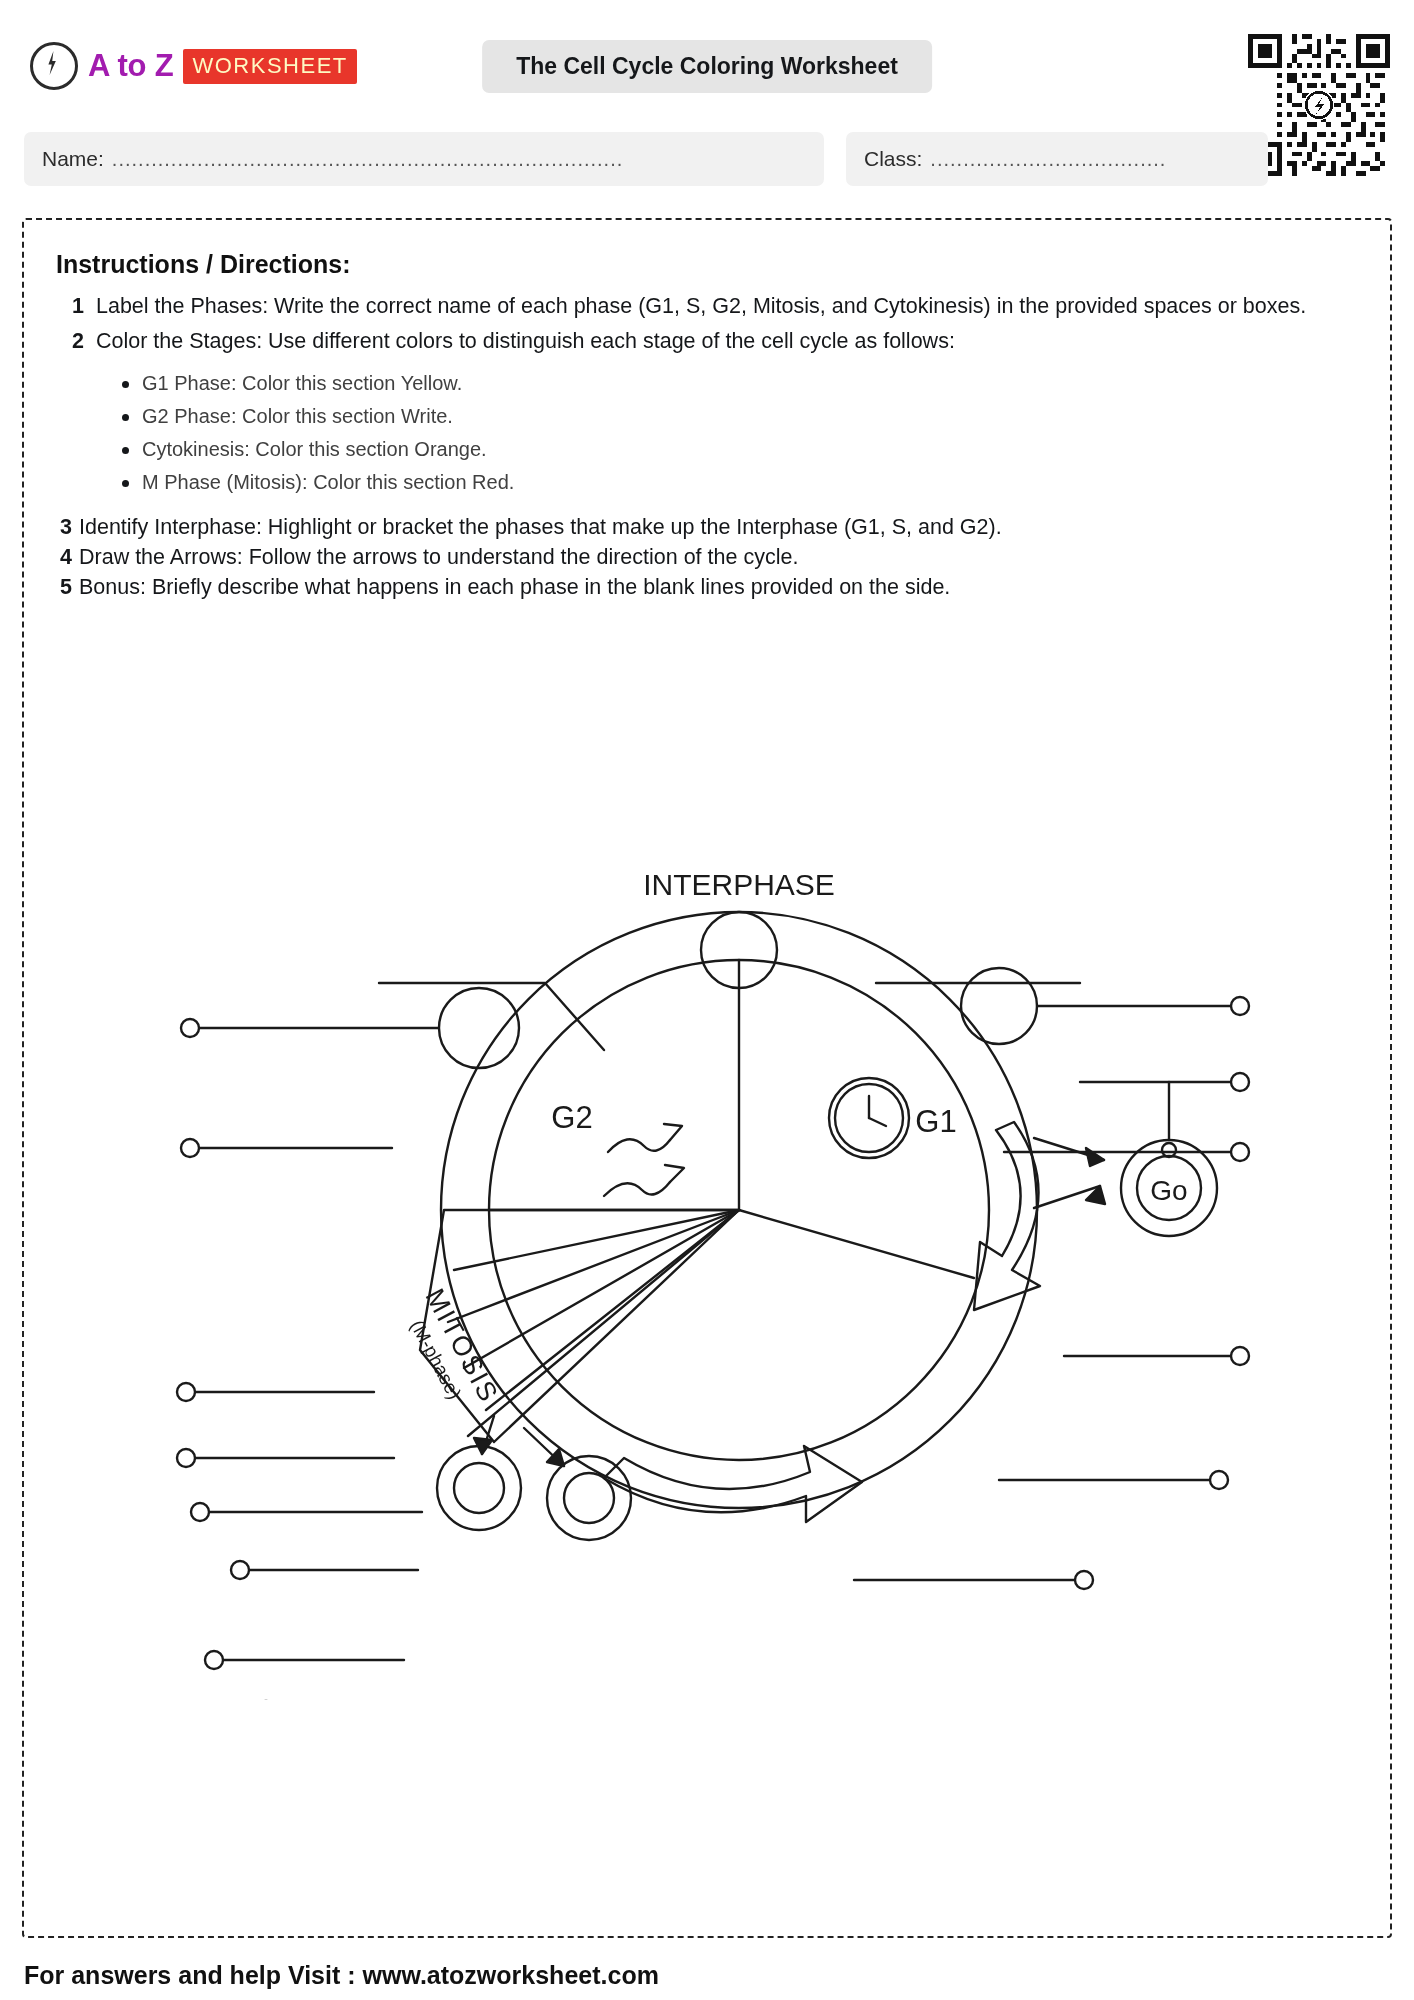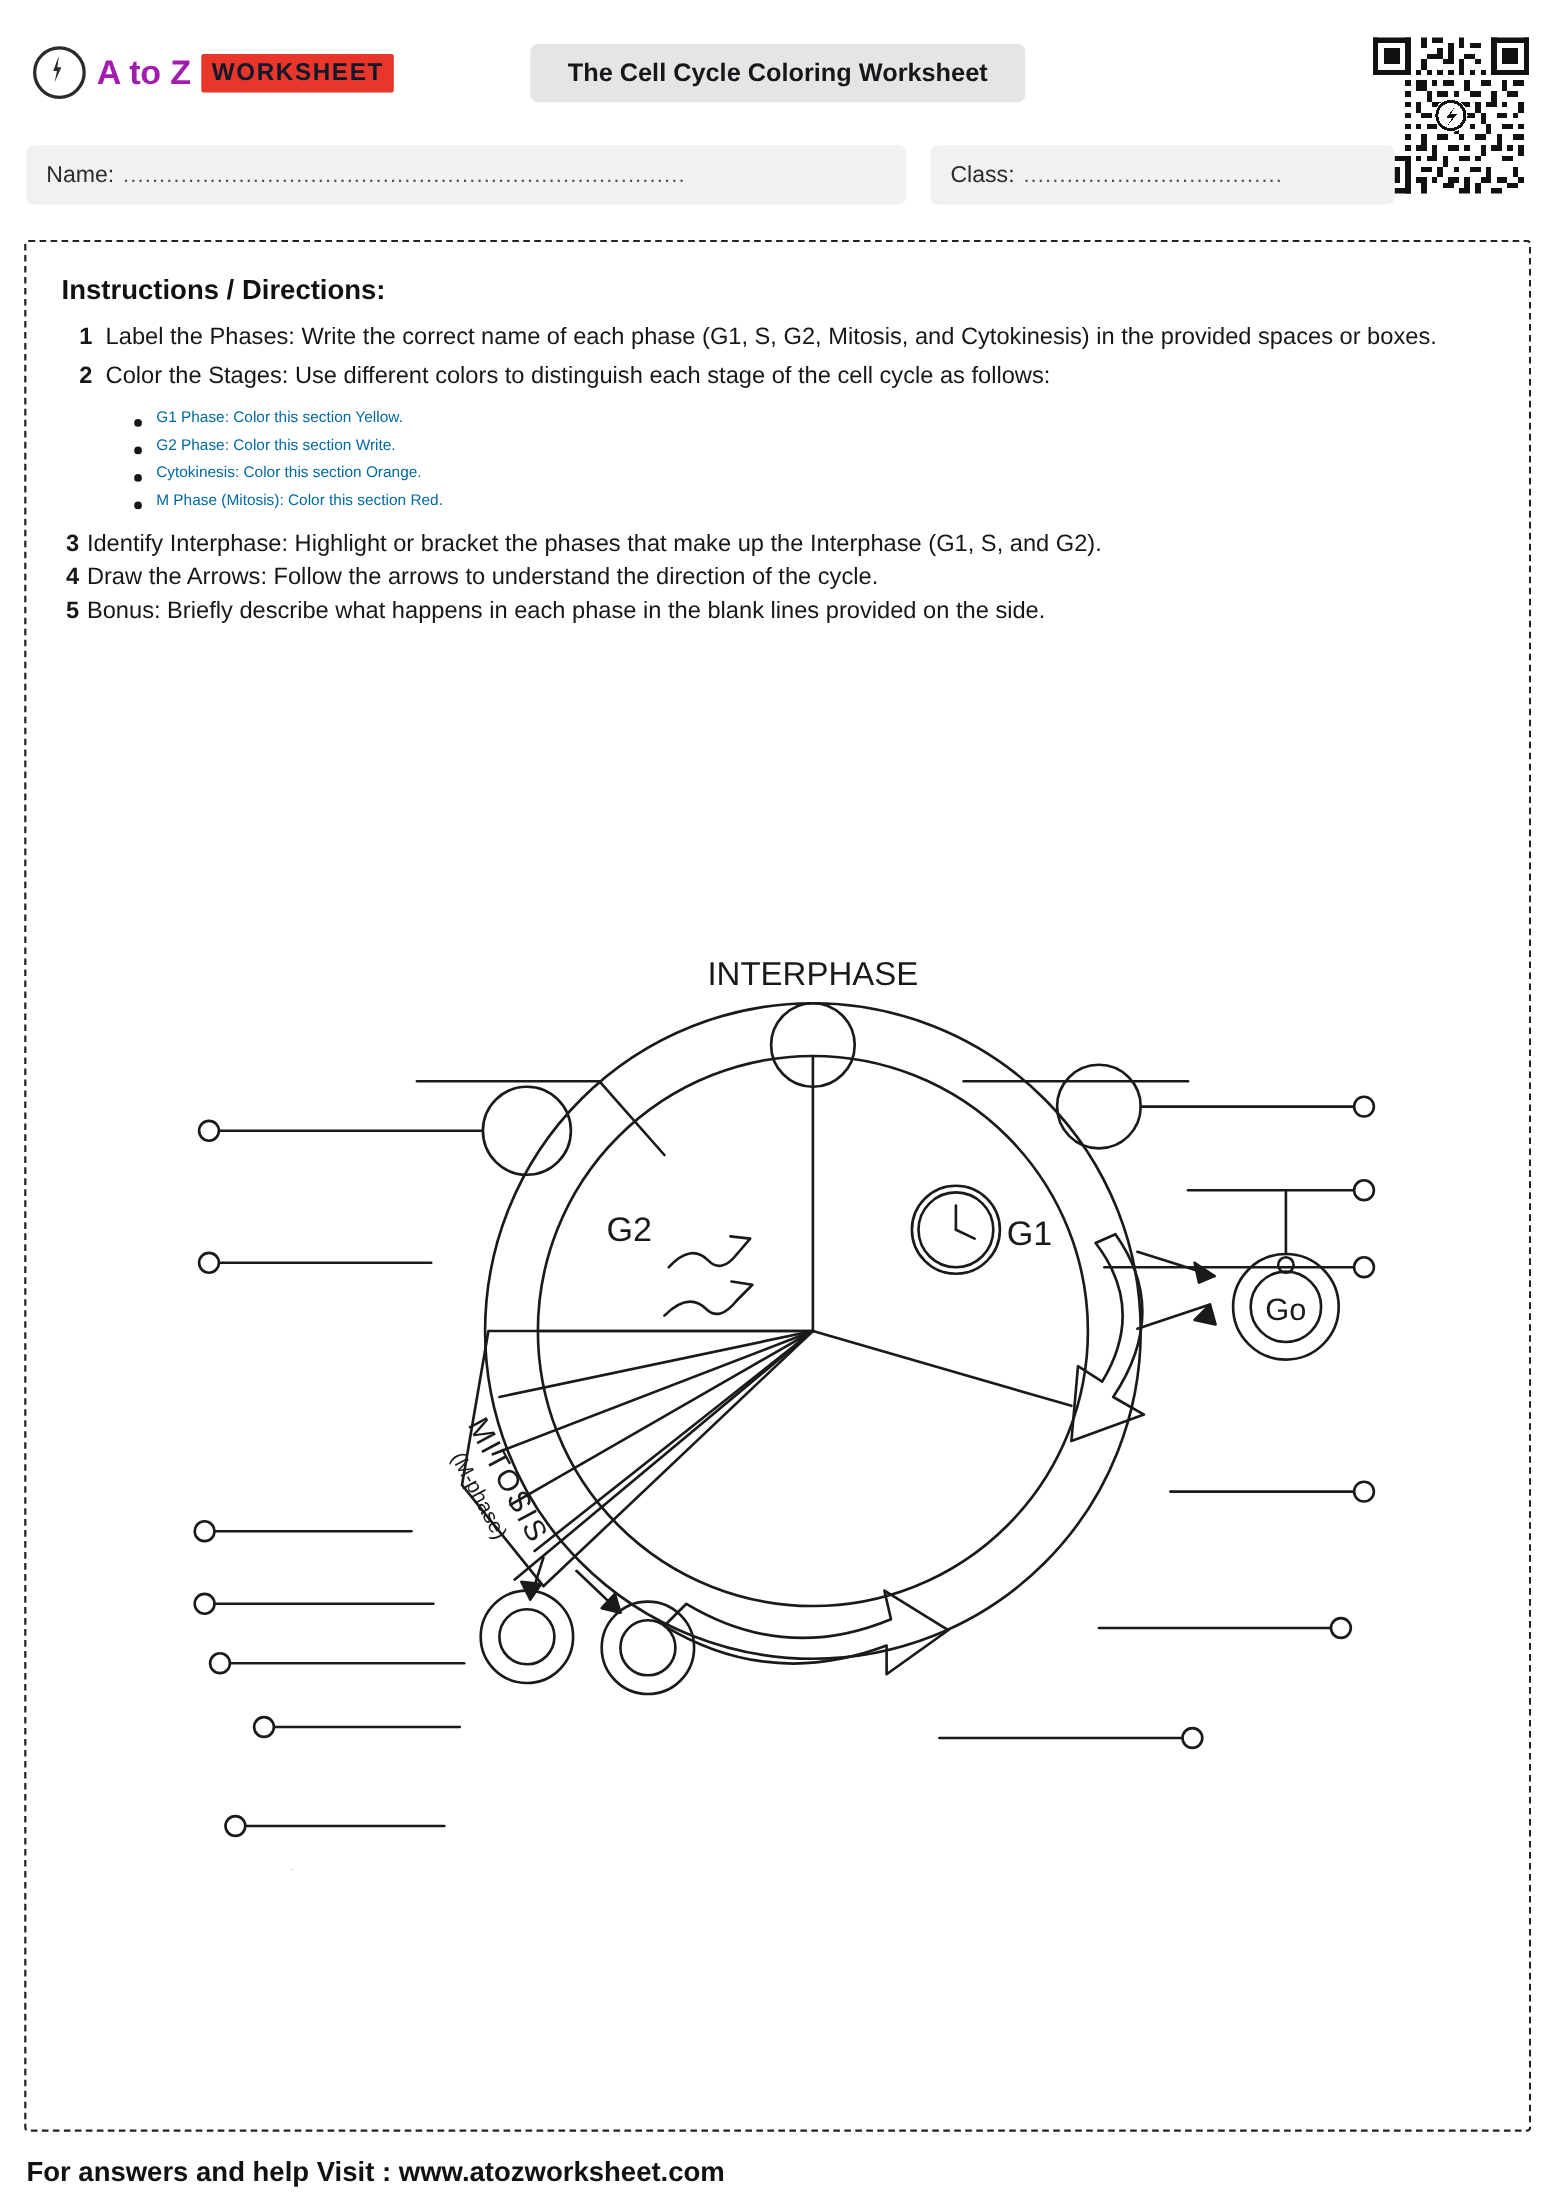--- a/index.html
+++ b/index.html
@@ -51,23 +51,23 @@
     clip-path: polygon(62% 0, 20% 56%, 48% 56%, 30% 100%, 82% 42%, 52% 42%);
   }
   .brand-atoz {
     font-size: 31px;
     font-weight: 700;
     letter-spacing: -0.2px;
     color: #a21caf;
   }
   .brand-worksheet {
     background: #e8362b;
-    color: #0f172a;
+    color: #fef9c3;
     font-size: 22px;
-    font-weight: 700;
+    font-weight: 400;
     letter-spacing: 1.5px;
     padding: 4px 9px 5px;
     border-radius: 2px;
   }
   .title-pill {
     position: absolute;
     left: 50%;
     transform: translateX(-50%);
     top: 6px;
     background: #e5e5e5;
@@ -161,23 +161,23 @@
     margin-right: 12px;
   }
   .step-text { flex: 1; }
 
   .bullets {
     margin: 14px 0 16px 62px;
     padding: 0;
     list-style: none;
   }
   .bullets li {
-    font-size: 14px;
+    font-size: 20px;
     line-height: 1.36;
-    color: #0369a1;
+    color: #404040;
     position: relative;
     padding-left: 26px;
     margin-bottom: 6px;
   }
   .bullets li::before {
     content: "";
     position: absolute;
     left: 6px;
     top: 11px;
     width: 7px;

